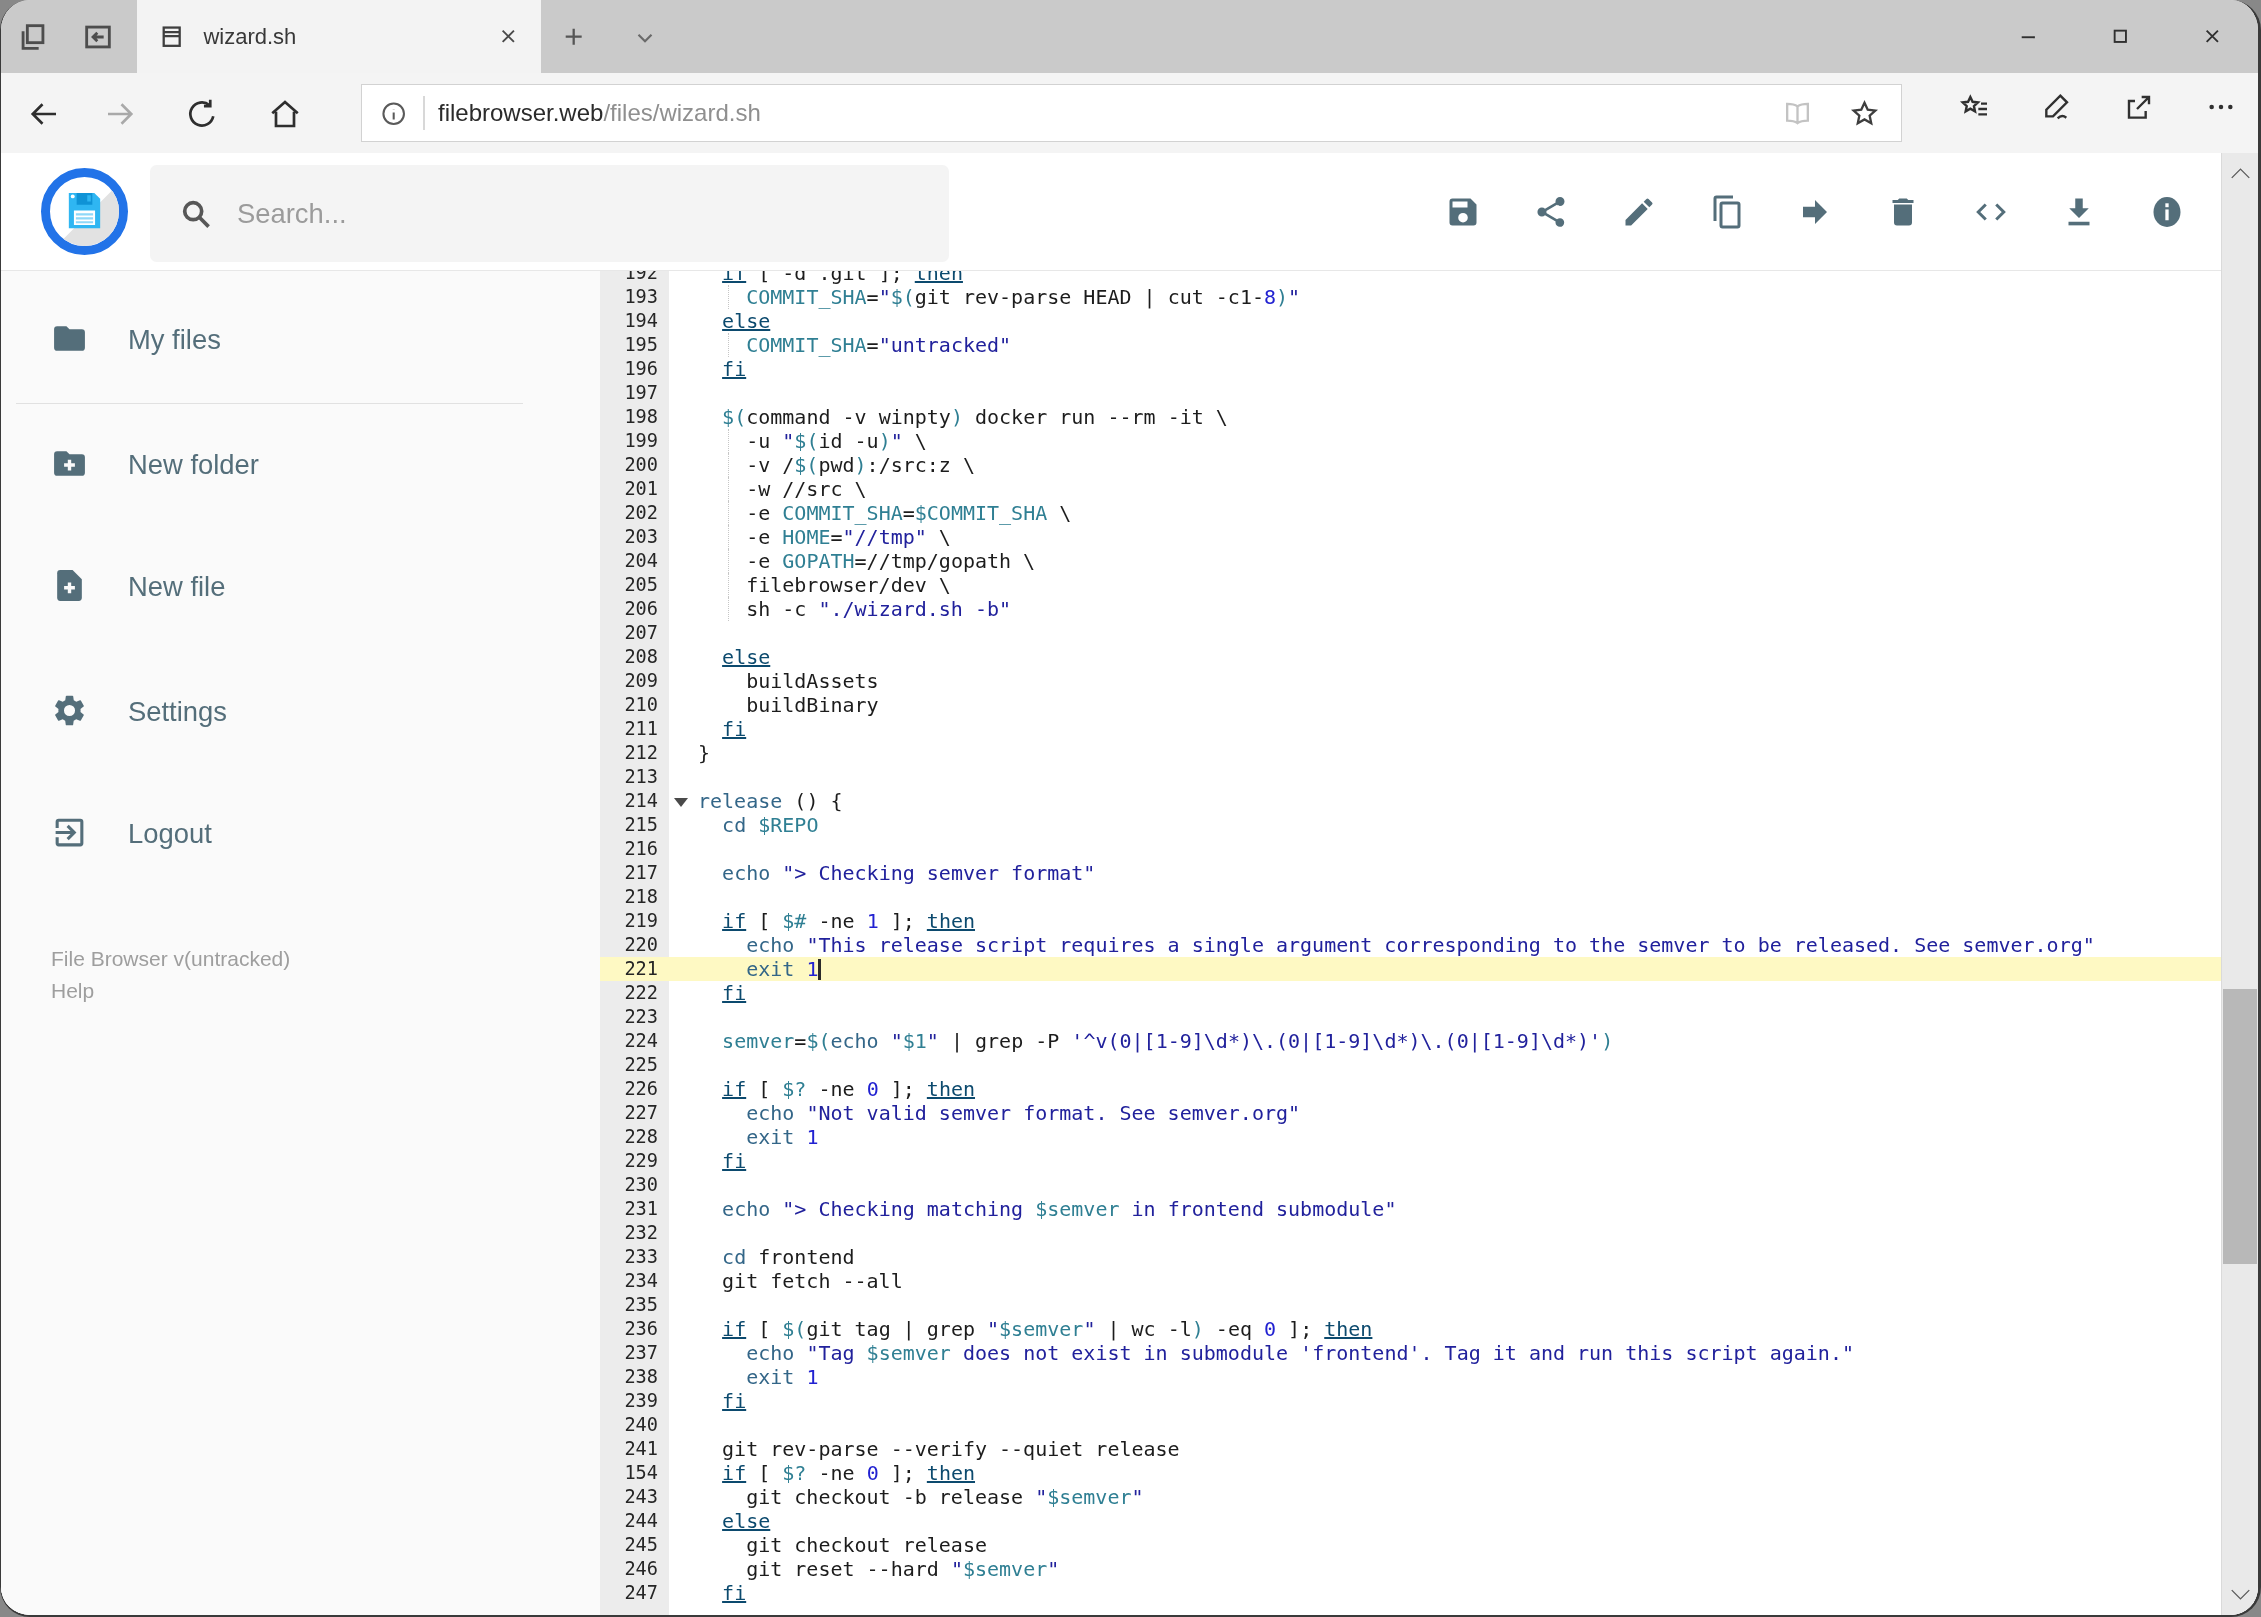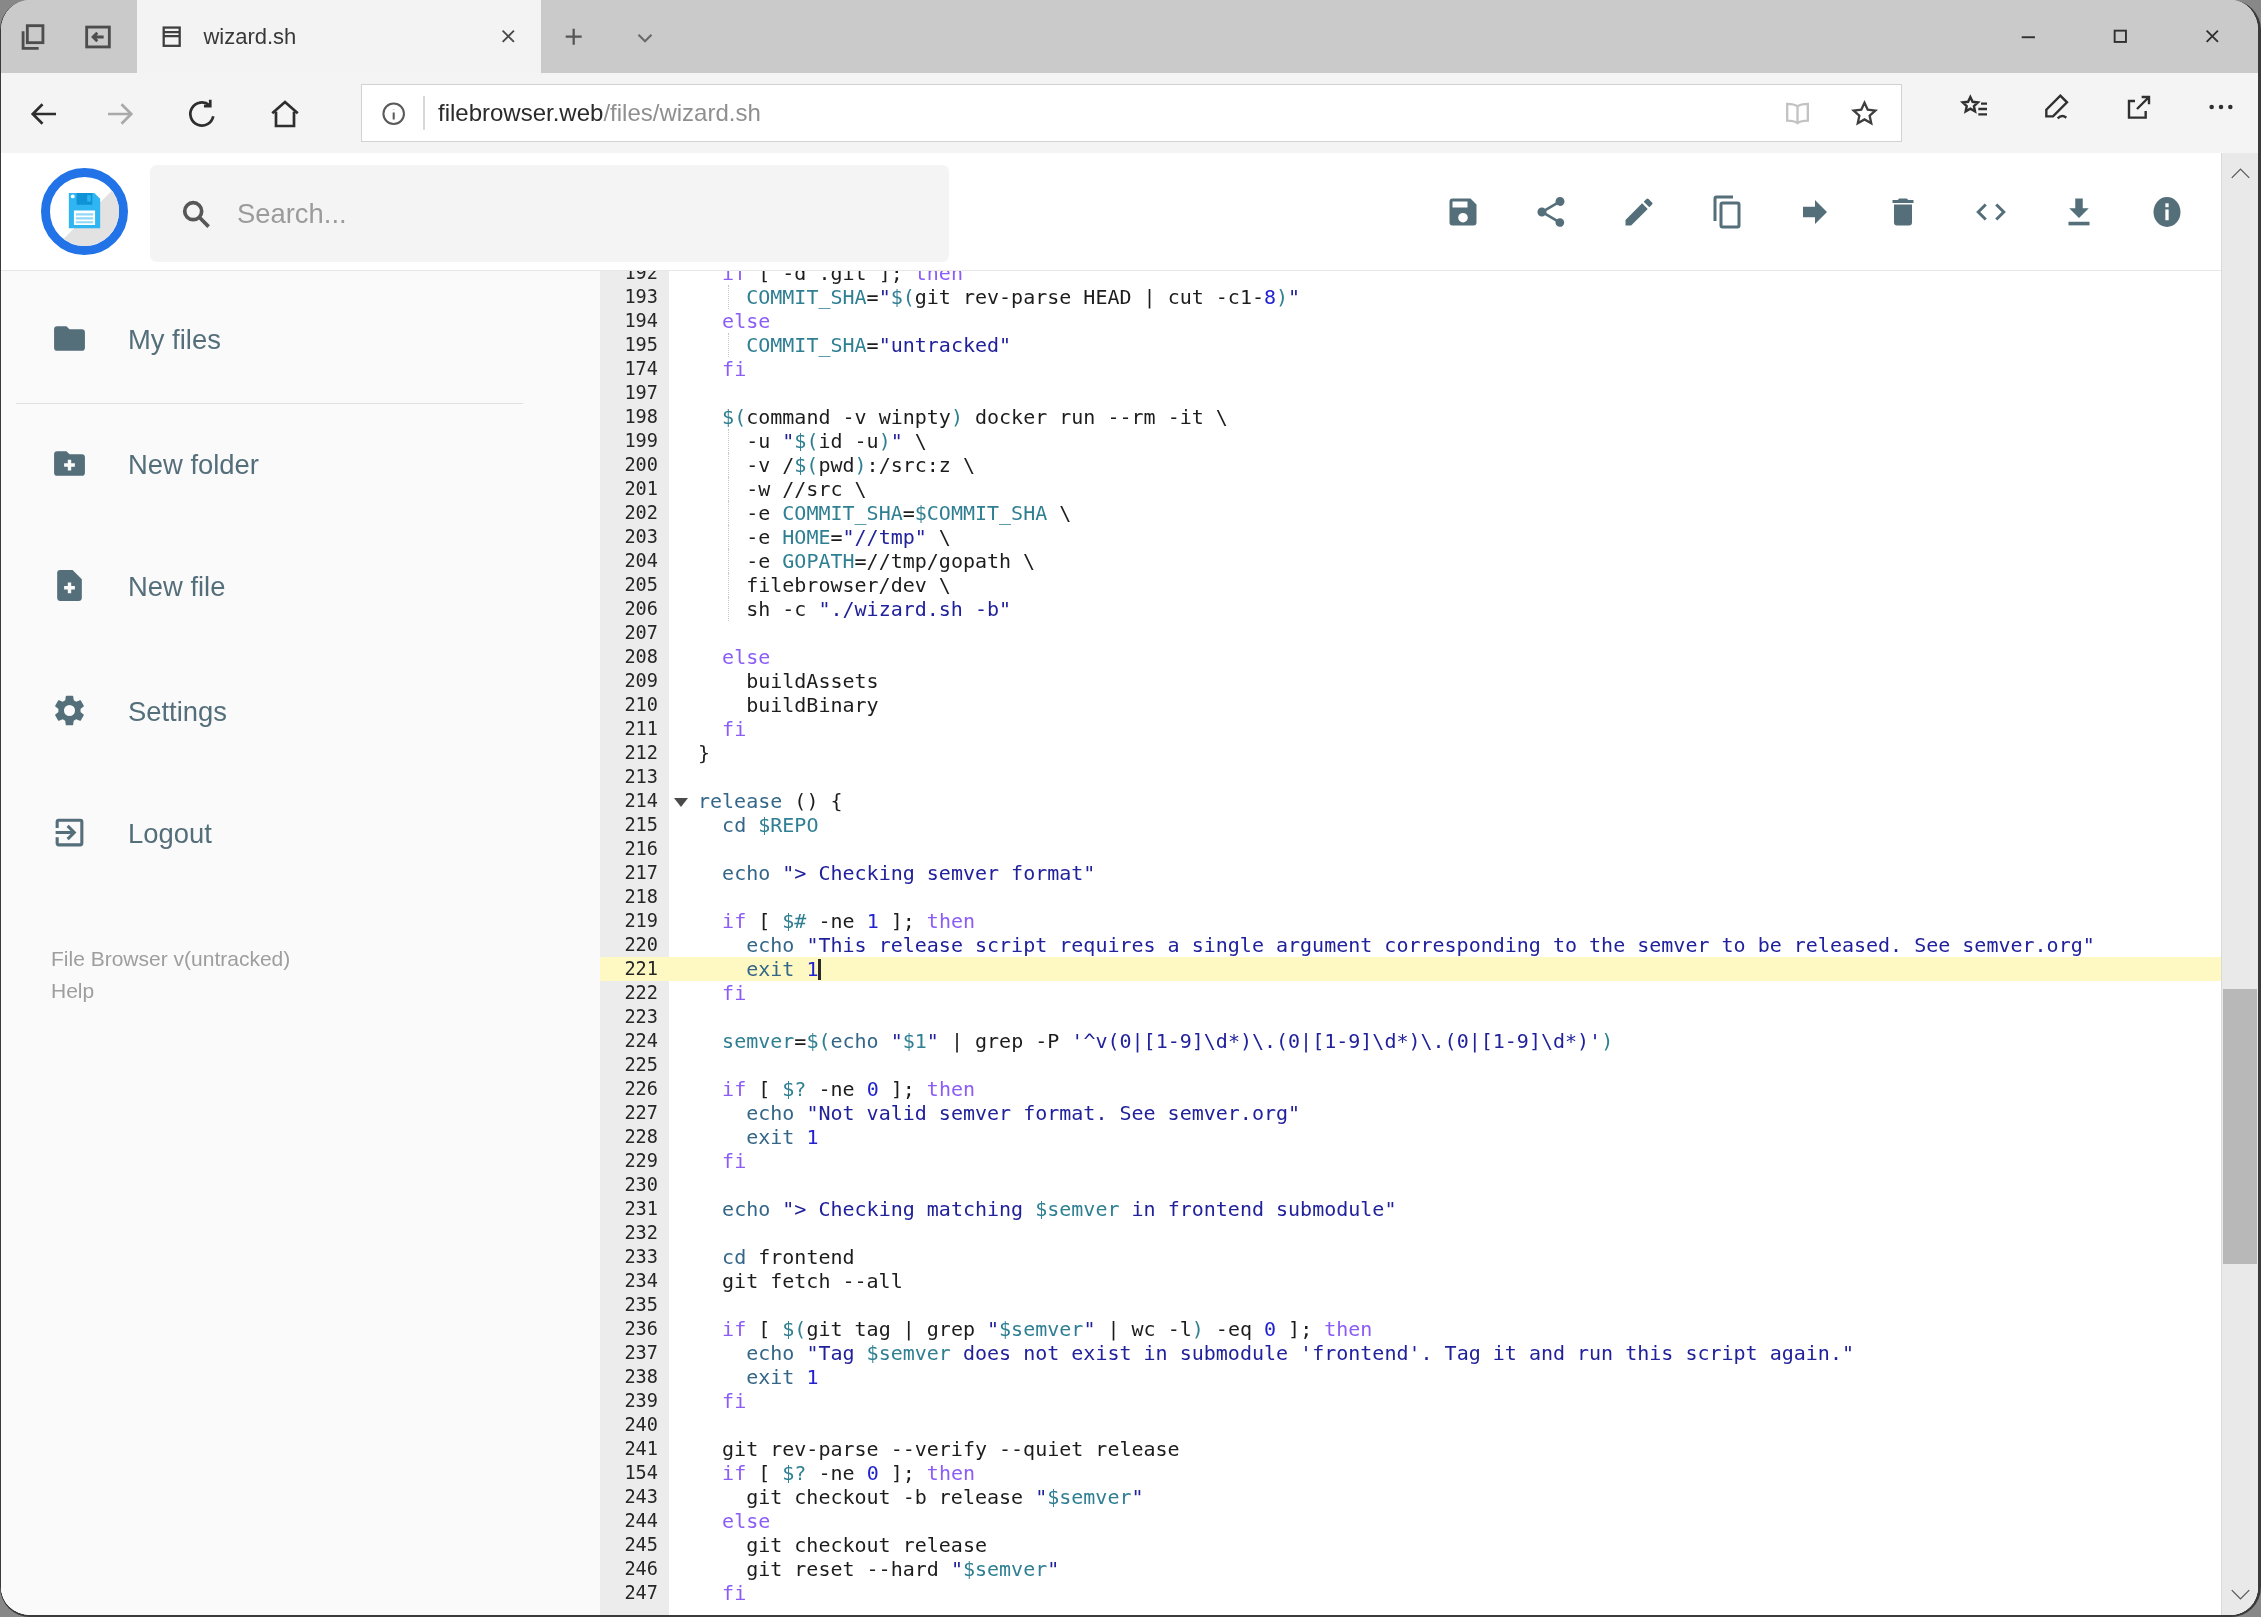--- a/index.html
+++ b/index.html
@@ -70,21 +70,21 @@
   .gutter-bg{ position:absolute; left:0; top:0; bottom:0; width:69px; background:#ececec;}
   .code-lines{ position:absolute; left:0; right:0; top:-9.7px;}
   .code-line{ position:relative; height:24px; white-space:pre; font-size:20px; line-height:24px;}
   .code-line.active{ background:#fef9c3; }
   .ln{ position:absolute; left:0; top:0; width:58px; text-align:right; font-size:18.6px; color:#262626;}
   .fold-arrow{ position:absolute; left:74px; top:9px; width:0; height:0;
                border-left:7.3px solid transparent; border-right:7.3px solid transparent; border-top:9px solid #4a4a4a;}
   .guide{ position:absolute; left:128px; top:0; bottom:0; border-left:1.6px dotted #c6c6c6;}
   .code-text{ position:absolute; left:98px; top:0; }
   .caret{ display:inline-block; width:2.4px; height:21px; background:#2b2b2b; margin-bottom:-4px;}
-  .sk{ color:#8b5cf6; } .sv{ color:#2f7f93; } .sb{ color:#336688; }
+  .sk{ color:#0c4a6e;text-decoration:underline; } .sv{ color:#2f7f93; } .sb{ color:#336688; }
   .ss{ color:#21219c; } .sn{ color:#2121d1; } .sp{ color:#1c1c1c; }
   
   .scrollbar{ position:absolute; right:0; top:0; bottom:0; width:37px; background:#e9e9e9; border-left:0.8px solid #dadada;}
   .sb-arrow{ position:absolute; left:0; width:100%; height:37px; display:flex; align-items:center; justify-content:center; color:#5c5c5c;}
   .sb-arrow svg{ width:21px; height:13px;}
   .sb-up{ top:1.6px; } .sb-down{ bottom:1.6px; }
   .sb-thumb{ position:absolute; left:0.8px; right:0.8px; top:836px; height:275px; background:#b8b8b8;}
 </style>
 </head>
 <body>
@@ -307,21 +307,21 @@
         </div>
       </div>
 
     <div class="editor">
       <div class="gutter-bg"></div>
       <div class="code-lines" id="code-lines">
           <div class="code-line"><span class="ln">192</span><span class="code-text"><span class="sp">  </span><span class="sk">if</span><span class="sp"> [ -d .git ]; </span><span class="sk">then</span></span></div>
           <div class="code-line"><span class="ln">193</span><span class="guide"></span><span class="code-text"><span class="sp">    </span><span class="sv">COMMIT_SHA</span><span class="sp">=</span><span class="ss">"</span><span class="sv">$(</span><span class="sp">git rev-parse HEAD | cut -c1-</span><span class="sn">8</span><span class="sv">)</span><span class="ss">"</span></span></div>
           <div class="code-line"><span class="ln">194</span><span class="code-text"><span class="sp">  </span><span class="sk">else</span></span></div>
           <div class="code-line"><span class="ln">195</span><span class="guide"></span><span class="code-text"><span class="sp">    </span><span class="sv">COMMIT_SHA</span><span class="sp">=</span><span class="ss">"untracked"</span></span></div>
-          <div class="code-line"><span class="ln">174</span><span class="code-text"><span class="sp">  </span><span class="sk">fi</span></span></div>
+          <div class="code-line"><span class="ln">196</span><span class="code-text"><span class="sp">  </span><span class="sk">fi</span></span></div>
           <div class="code-line"><span class="ln">197</span><span class="code-text"></span></div>
           <div class="code-line"><span class="ln">198</span><span class="code-text"><span class="sp">  </span><span class="sv">$(</span><span class="sp">command -v winpty</span><span class="sv">)</span><span class="sp"> docker run --rm -it \</span></span></div>
           <div class="code-line"><span class="ln">199</span><span class="guide"></span><span class="code-text"><span class="sp">    -u </span><span class="ss">"</span><span class="sv">$(</span><span class="sp">id -u</span><span class="sv">)</span><span class="ss">"</span><span class="sp"> \</span></span></div>
           <div class="code-line"><span class="ln">200</span><span class="guide"></span><span class="code-text"><span class="sp">    -v /</span><span class="sv">$(</span><span class="sp">pwd</span><span class="sv">)</span><span class="sp">:/src:z \</span></span></div>
           <div class="code-line"><span class="ln">201</span><span class="guide"></span><span class="code-text"><span class="sp">    -w //src \</span></span></div>
           <div class="code-line"><span class="ln">202</span><span class="guide"></span><span class="code-text"><span class="sp">    -e </span><span class="sv">COMMIT_SHA</span><span class="sp">=</span><span class="sv">$COMMIT_SHA</span><span class="sp"> \</span></span></div>
           <div class="code-line"><span class="ln">203</span><span class="guide"></span><span class="code-text"><span class="sp">    -e </span><span class="sv">HOME</span><span class="sp">=</span><span class="ss">"//tmp"</span><span class="sp"> \</span></span></div>
           <div class="code-line"><span class="ln">204</span><span class="guide"></span><span class="code-text"><span class="sp">    -e </span><span class="sv">GOPATH</span><span class="sp">=//tmp/gopath \</span></span></div>
           <div class="code-line"><span class="ln">205</span><span class="guide"></span><span class="code-text"><span class="sp">    filebrowser/dev \</span></span></div>
           <div class="code-line"><span class="ln">206</span><span class="guide"></span><span class="code-text"><span class="sp">    sh -c </span><span class="ss">"./wizard.sh -b"</span></span></div>

